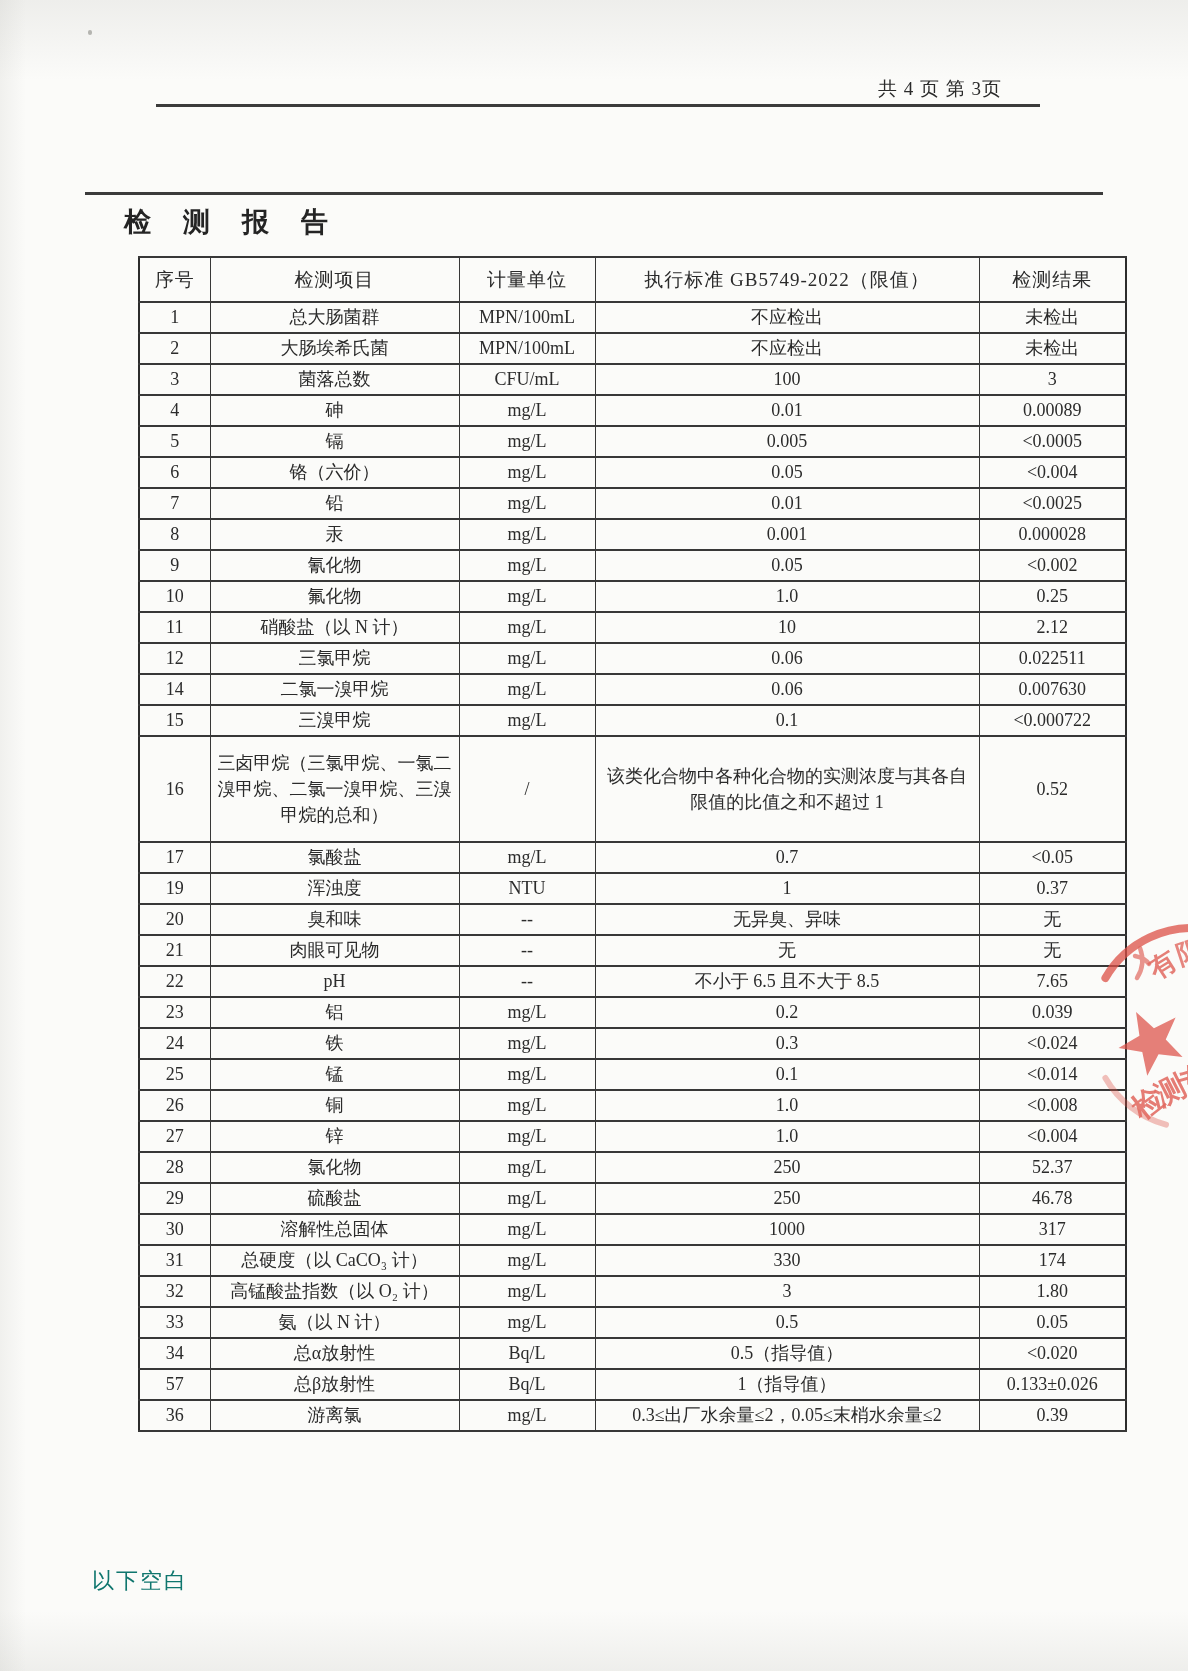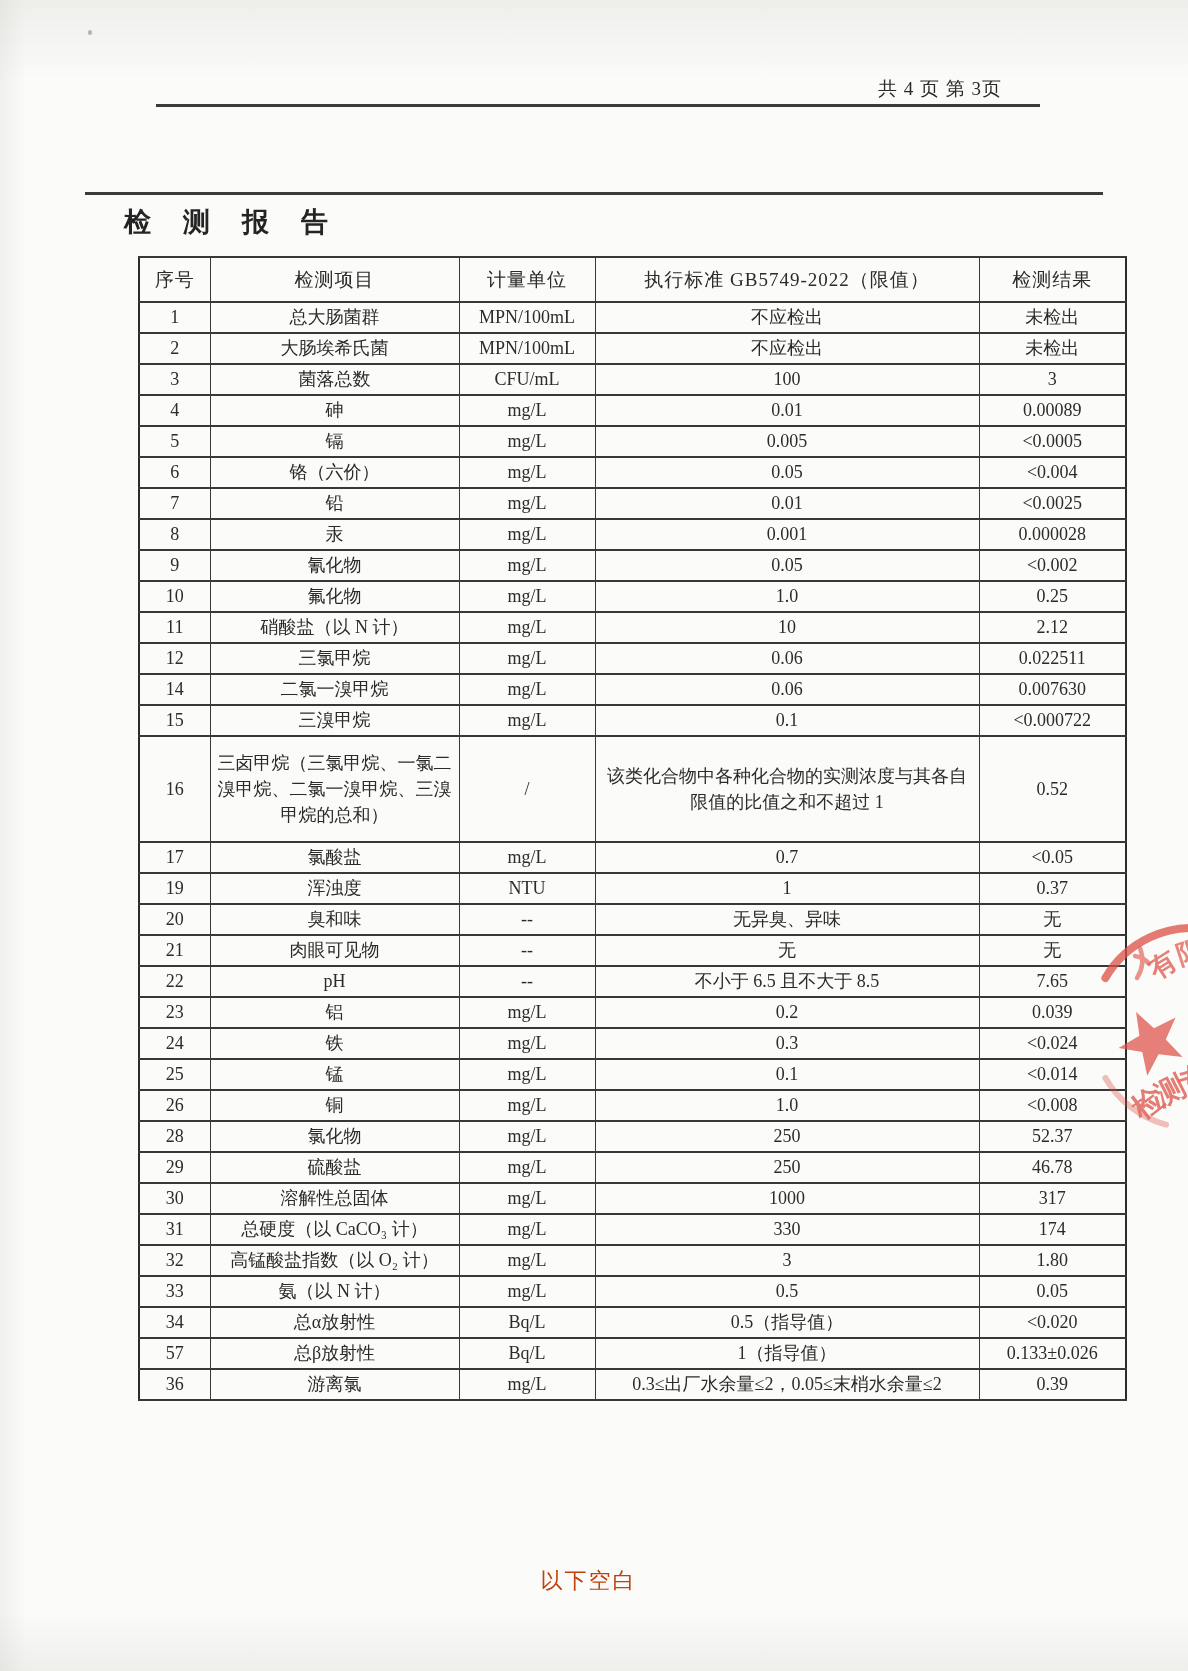--- a/index.html
+++ b/index.html
@@ -66,21 +66,21 @@
   table.report tr.tall{height:106px;}
   .c0{width:71px;}
   .c1{width:249px;}
   .c2{width:136px;}
   .c3{width:384px;}
   .c4{width:147px;}
   td.c0{font-size:17px;}
 
   .footer-note{
     position:absolute;left:92px;top:1566px;width:993px;
-    text-align:center;font-size:22px;letter-spacing:2px;color:#c2410c;
+    text-align:left;font-size:22px;letter-spacing:2px;color:#0f766e;
   }
 
   svg.stamp{
     position:absolute;left:1040px;top:860px;width:300px;height:310px;
     opacity:.85;filter:blur(0.3px);pointer-events:none;
   }
   svg.stamp text{
     font-family:"Liberation Serif","DejaVu Serif",serif;
     font-weight:bold;
   }
@@ -282,20 +282,27 @@
           <td class="c4">&lt;0.014</td>
         </tr>
         <tr>
           <td class="c0">26</td>
           <td class="c1">铜</td>
           <td class="c2">mg/L</td>
           <td class="c3">1.0</td>
           <td class="c4">&lt;0.008</td>
         </tr>
         <tr>
+          <td class="c0">27</td>
+          <td class="c1">锌</td>
+          <td class="c2">mg/L</td>
+          <td class="c3">1.0</td>
+          <td class="c4">&lt;0.004</td>
+        </tr>
+        <tr>
           <td class="c0">28</td>
           <td class="c1">氯化物</td>
           <td class="c2">mg/L</td>
           <td class="c3">250</td>
           <td class="c4">52.37</td>
         </tr>
         <tr>
           <td class="c0">29</td>
           <td class="c1">硫酸盐</td>
           <td class="c2">mg/L</td>

